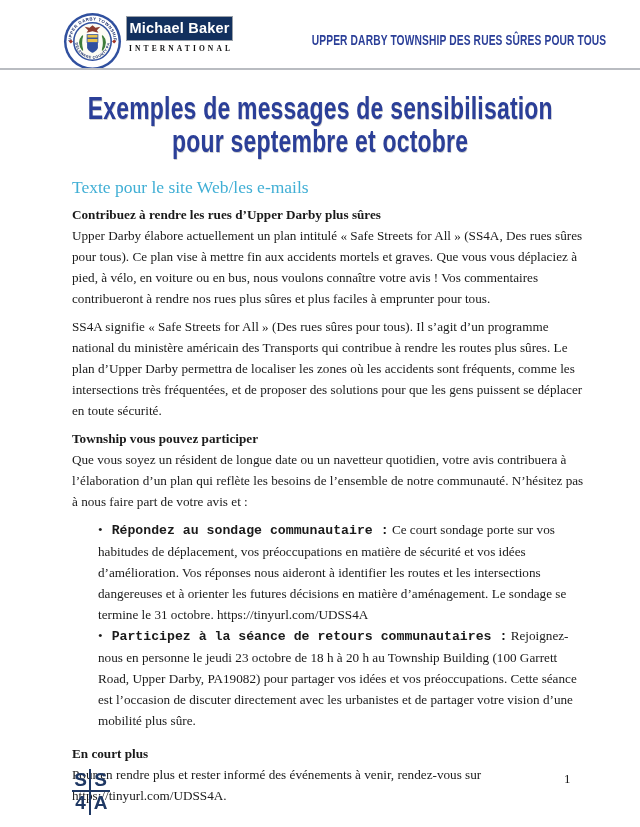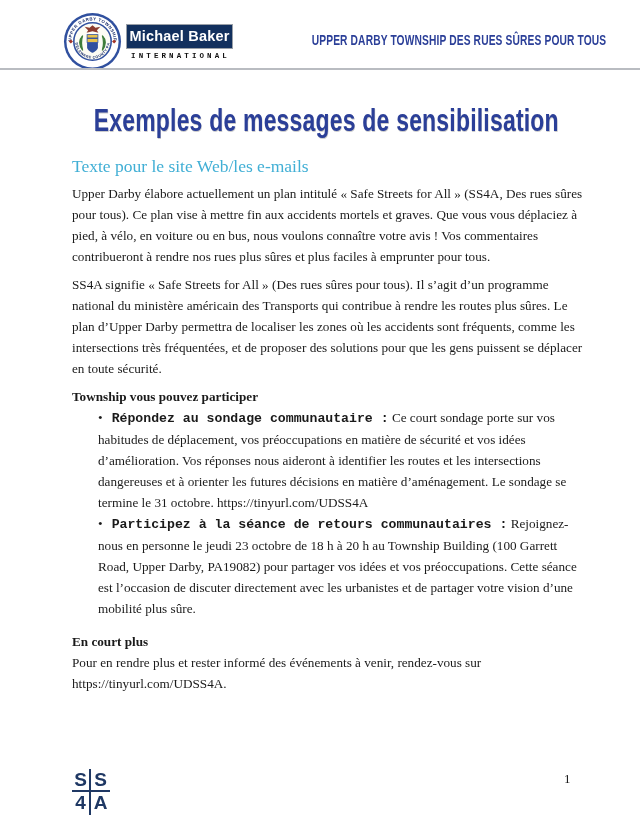--- a/index.html
+++ b/index.html
@@ -4,40 +4,40 @@
 <style>
   html,body{margin:0;padding:0;background:#ffffff;}
   .page{
     position:relative;width:640px;height:827px;background:#ffffff;
     font-family:"Liberation Serif", serif;color:#1a1a1a;overflow:hidden;
   }
 
   
   .header{position:absolute;top:0;left:0;width:640px;height:70px;}
   .seal{position:absolute;left:63px;top:12px;width:59px;height:59px;}
-  .mb-block{position:absolute;left:126px;top:24px;width:107px;}
+  .mb-block{position:absolute;left:126px;top:16px;width:107px;}
   .mb-box{
     background:#12305e;border:1px solid #9aa0a8;color:#ffffff;
     font-family:"Liberation Sans",sans-serif;font-weight:bold;font-size:14.5px;
     text-align:center;padding:3px 0 4px 0;letter-spacing:0.2px;
   }
   .mb-intl{
-    font-family:Liberation Mono, monospace;font-weight:bold;font-size:7.5px;
-    letter-spacing:3.1px;color:#111;margin-top:3px;text-align:center;padding-left:2px;white-space:nowrap;
+    font-family:Liberation Serif, serif;font-weight:bold;font-size:7.5px;
+    letter-spacing:3.1px;color:#111;margin-top:3px;text-align:right;padding-left:2px;white-space:nowrap;
   }
   .banner{position:absolute;right:34px;top:31px;text-align:right;white-space:nowrap;}
   .banner span{
     display:inline-block;transform:scaleX(0.66);transform-origin:right center;
     font-family:"Liberation Sans",sans-serif;font-weight:bold;font-size:15.5px;
     color:#2b3f98;letter-spacing:0.2px;
   }
   .header-rule{position:absolute;top:68px;left:0;width:640px;height:2px;background:#b9bcc1;}
 
   
-  .doc-title{margin:12px;padding-top:92px;text-align:center;line-height:33px;}
+  .doc-title{margin:0;padding-top:92px;text-align:center;line-height:33px;}
   .doc-title .t-line{display:block;}
   .doc-title .t-line span{
     display:inline-block;transform:scaleX(0.74);transform-origin:center;
     font-family:"Liberation Sans",sans-serif;font-weight:bold;font-size:31px;
     color:#2b3f98;letter-spacing:0.3px;white-space:nowrap;
     text-shadow:0.6px 0.8px 0 rgba(110,110,110,0.35);
   }
 
   
   .content{margin:18px 50px 0 72px;font-size:13.2px;line-height:21px;}
@@ -103,31 +103,34 @@
 
     <div class="banner">
       <span>UPPER DARBY TOWNSHIP DES RUES SÛRES POUR TOUS</span>
     </div>
 
     <div class="header-rule"></div>
   </div>
 
   <h1 class="doc-title">
     <span class="t-line"><span>Exemples de messages de sensibilisation</span></span>
+    <span class="t-line"><span>pour septembre et octobre</span></span>
   </h1>
 
   <div class="content">
 
     <h2 class="section-heading">Texte pour le site Web/les e-mails</h2>
 
+    <p class="para-head">Contribuez à rendre les rues d’Upper Darby plus sûres</p>
     <p class="para">Upper Darby élabore actuellement un plan intitulé « Safe Streets for All » (SS4A, Des rues sûres pour tous). Ce plan vise à mettre fin aux accidents mortels et graves. Que vous vous déplaciez à pied, à vélo, en voiture ou en bus, nous voulons connaître votre avis ! Vos commentaires contribueront à rendre nos rues plus sûres et plus faciles à emprunter pour tous.</p>
 
     <p class="para">SS4A signifie « Safe Streets for All » (Des rues sûres pour tous). Il s’agit d’un programme national du ministère américain des Transports qui contribue à rendre les routes plus sûres. Le plan d’Upper Darby permettra de localiser les zones où les accidents sont fréquents, comme les intersections très fréquentées, et de proposer des solutions pour que les gens puissent se déplacer en toute sécurité.</p>
 
     <p class="para-head">Township vous pouvez participer</p>
+    <p class="para">Que vous soyez un résident de longue date ou un navetteur quotidien, votre avis contribuera à l’élaboration d’un plan qui reflète les besoins de l’ensemble de notre communauté. N’hésitez pas à nous faire part de votre avis et :</p>
 
     <ul class="bullets">
       <li><span class="dot">•</span><span class="b-lead">Répondez au sondage communautaire :</span> <span>Ce court sondage porte sur vos habitudes de déplacement, vos préoccupations en matière de sécurité et vos idées d’amélioration. Vos réponses nous aideront à identifier les routes et les intersections dangereuses et à orienter les futures décisions en matière d’aménagement. Le sondage se termine le 31 octobre. https://tinyurl.com/UDSS4A</span></li>
       <li><span class="dot">•</span><span class="b-lead">Participez à la séance de retours communautaires :</span> <span>Rejoignez-nous en personne le jeudi 23 octobre de 18 h à 20 h au Township Building (100 Garrett Road, Upper Darby, PA19082) pour partager vos idées et vos préoccupations. Cette séance est l’occasion de discuter directement avec les urbanistes et de partager votre vision d’une mobilité plus sûre.</span></li>
     </ul>
 
     <p class="para-head">En court plus</p>
     <p class="para">Pour en rendre plus et rester informé des événements à venir, rendez-vous sur https://tinyurl.com/UDSS4A.</p>
   </div>
 

